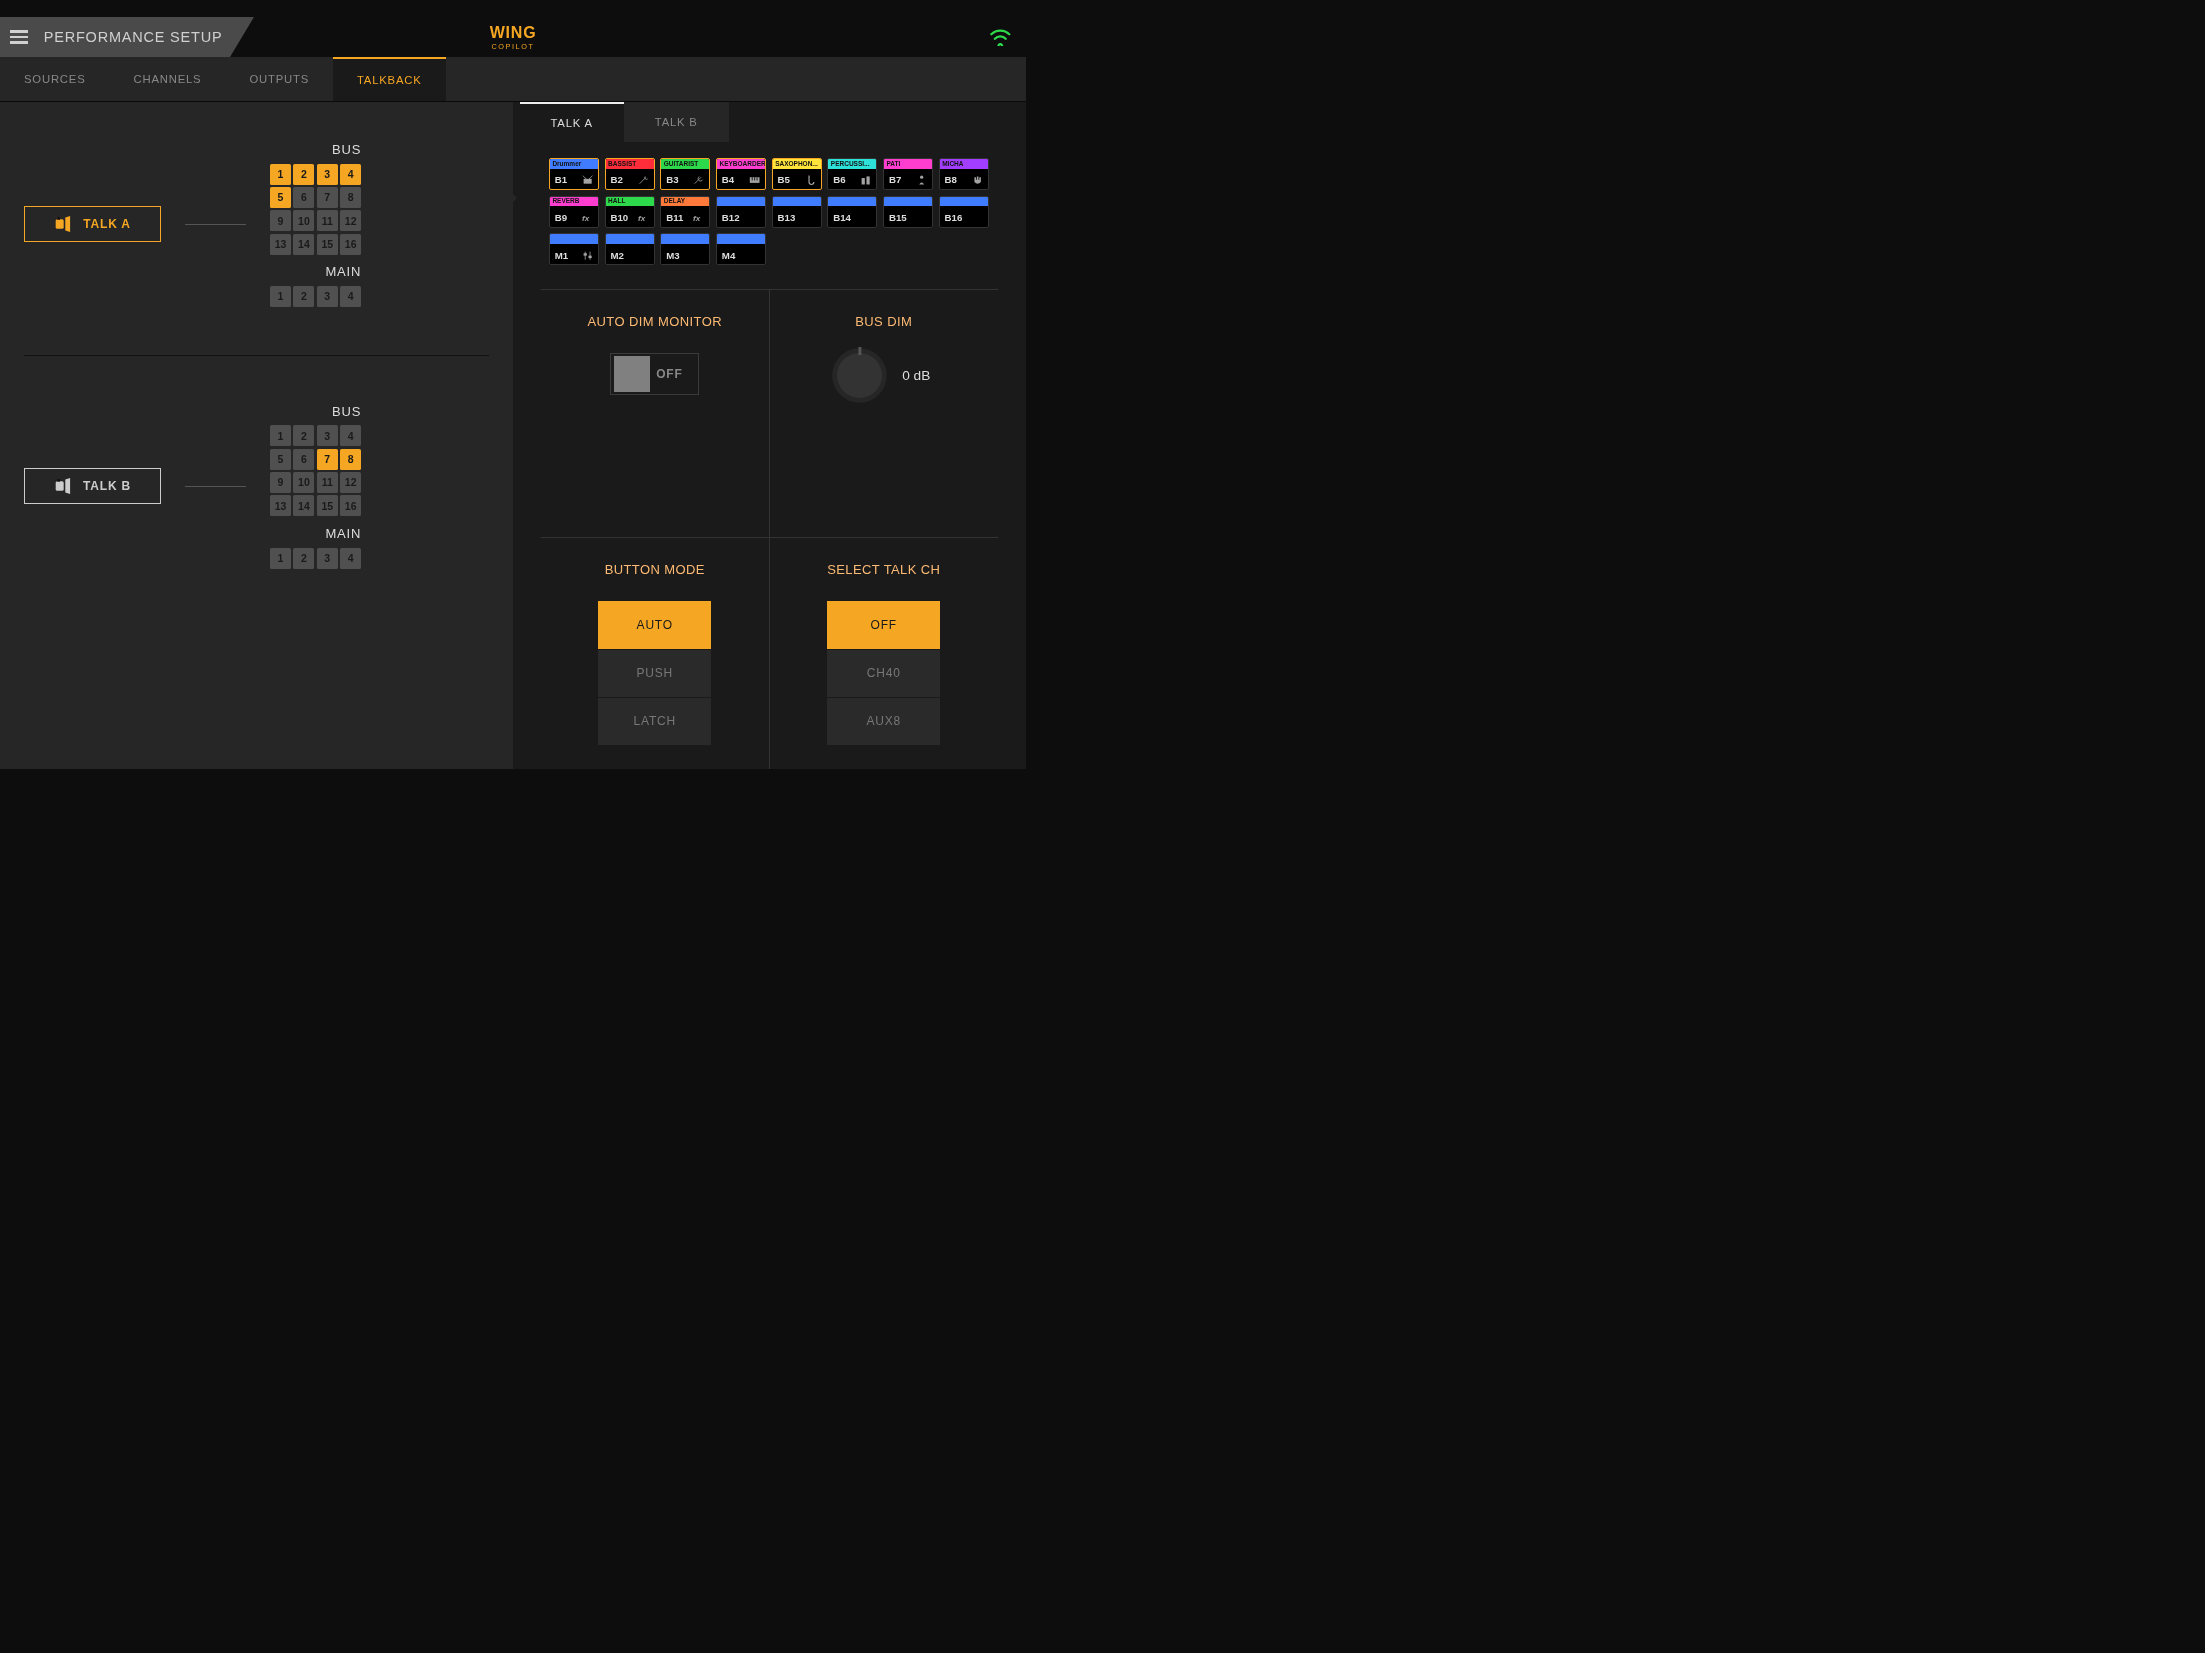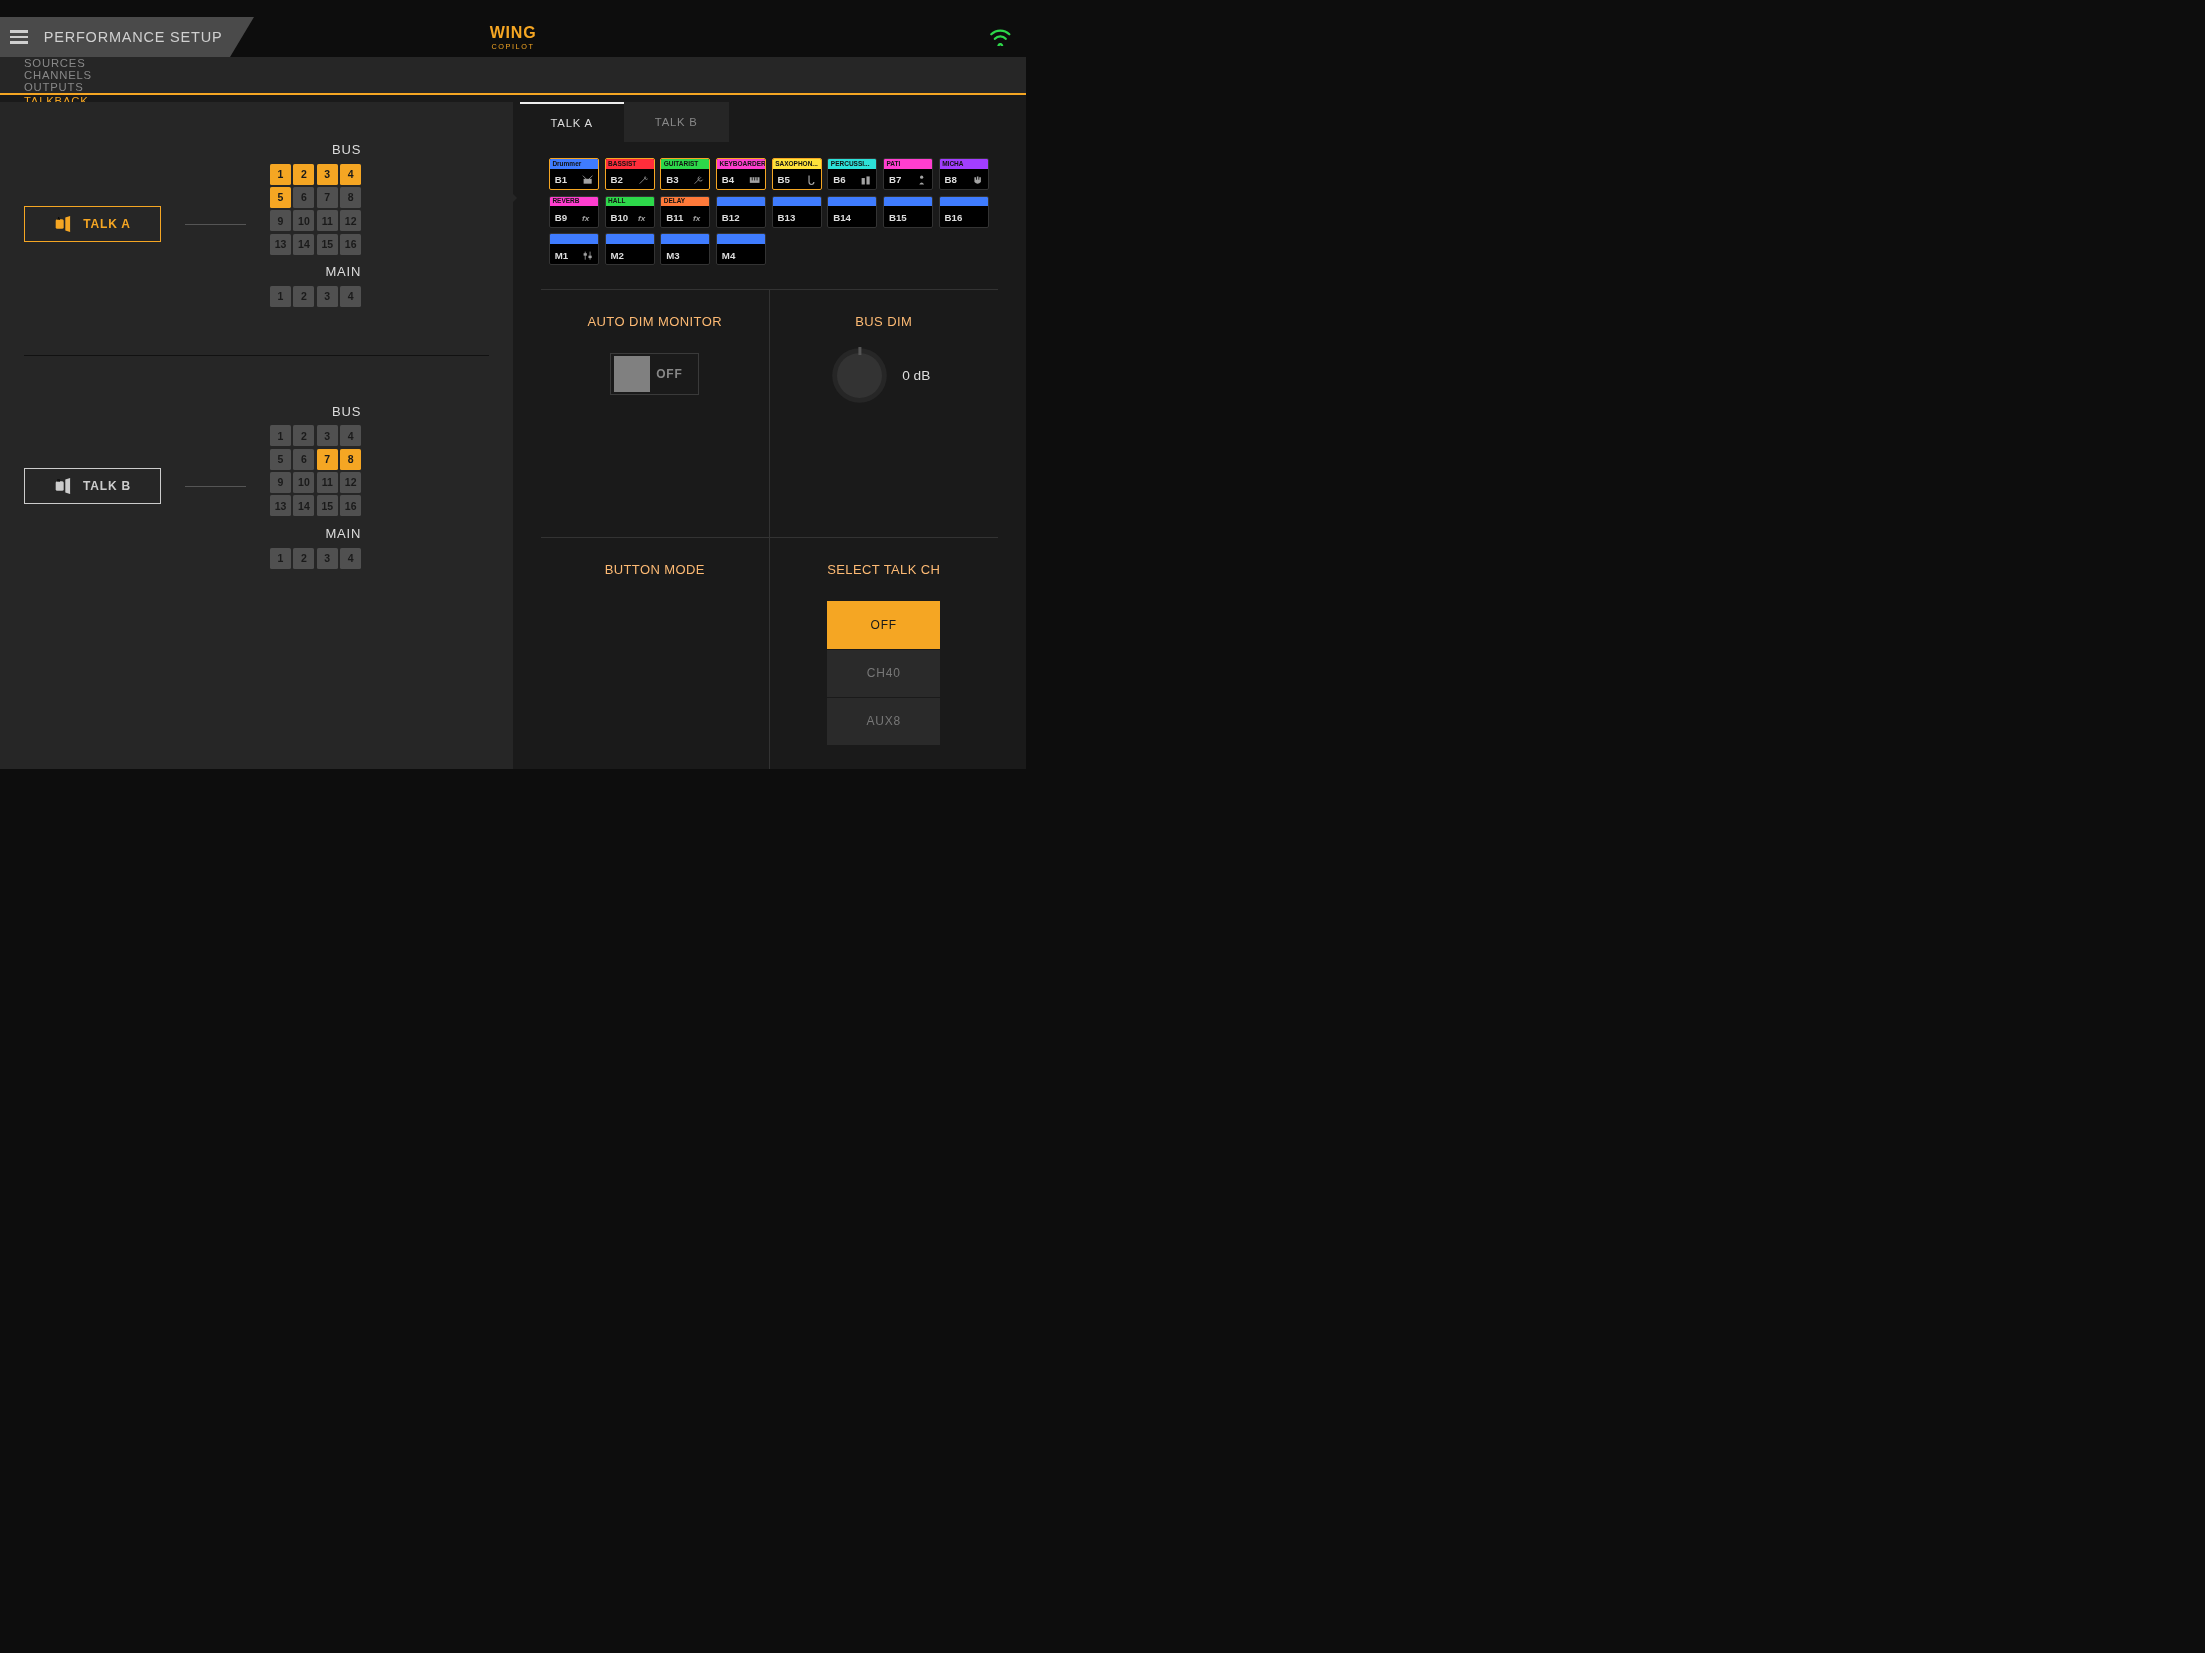--- a/index.html
+++ b/index.html
@@ -43,21 +43,20 @@
     right: 14.5px;
     top: 11.3px;
   }
   .wifi svg { width: 22.6px; height: 18px; }
   
   .tabs {
     display: flex;
     height: 45px;
     background: #262626;
     border-bottom: 0.8px solid #0a0a0a;
-    flex-direction: column;
   }
   .tab {
     padding: 0 24px;
     display: flex;
     align-items: center;
     color: #888;
     font-size: 11.3px;
     letter-spacing: 0.8px;
     cursor: pointer;
     font-weight: 500;
@@ -589,20 +588,25 @@
       </div>
       <div>
         <div class="panel-title">BUS DIM</div>
         <div class="dim-row">
           <div class="knob"></div>
           <div class="dim-val">0 dB</div>
         </div>
       </div>
       <div>
         <div class="panel-title">BUTTON MODE</div>
+        <div class="btn-stack" id="mode-stack">
+            <div class="stack-btn sel">AUTO</div>
+            <div class="stack-btn">PUSH</div>
+            <div class="stack-btn">LATCH</div>
+          </div>
       </div>
       <div>
         <div class="panel-title">SELECT TALK CH</div>
         <div class="btn-stack" id="talk-stack">
             <div class="stack-btn sel">OFF</div>
             <div class="stack-btn">CH40</div>
             <div class="stack-btn">AUX8</div>
           </div>
       </div>
     </div>

